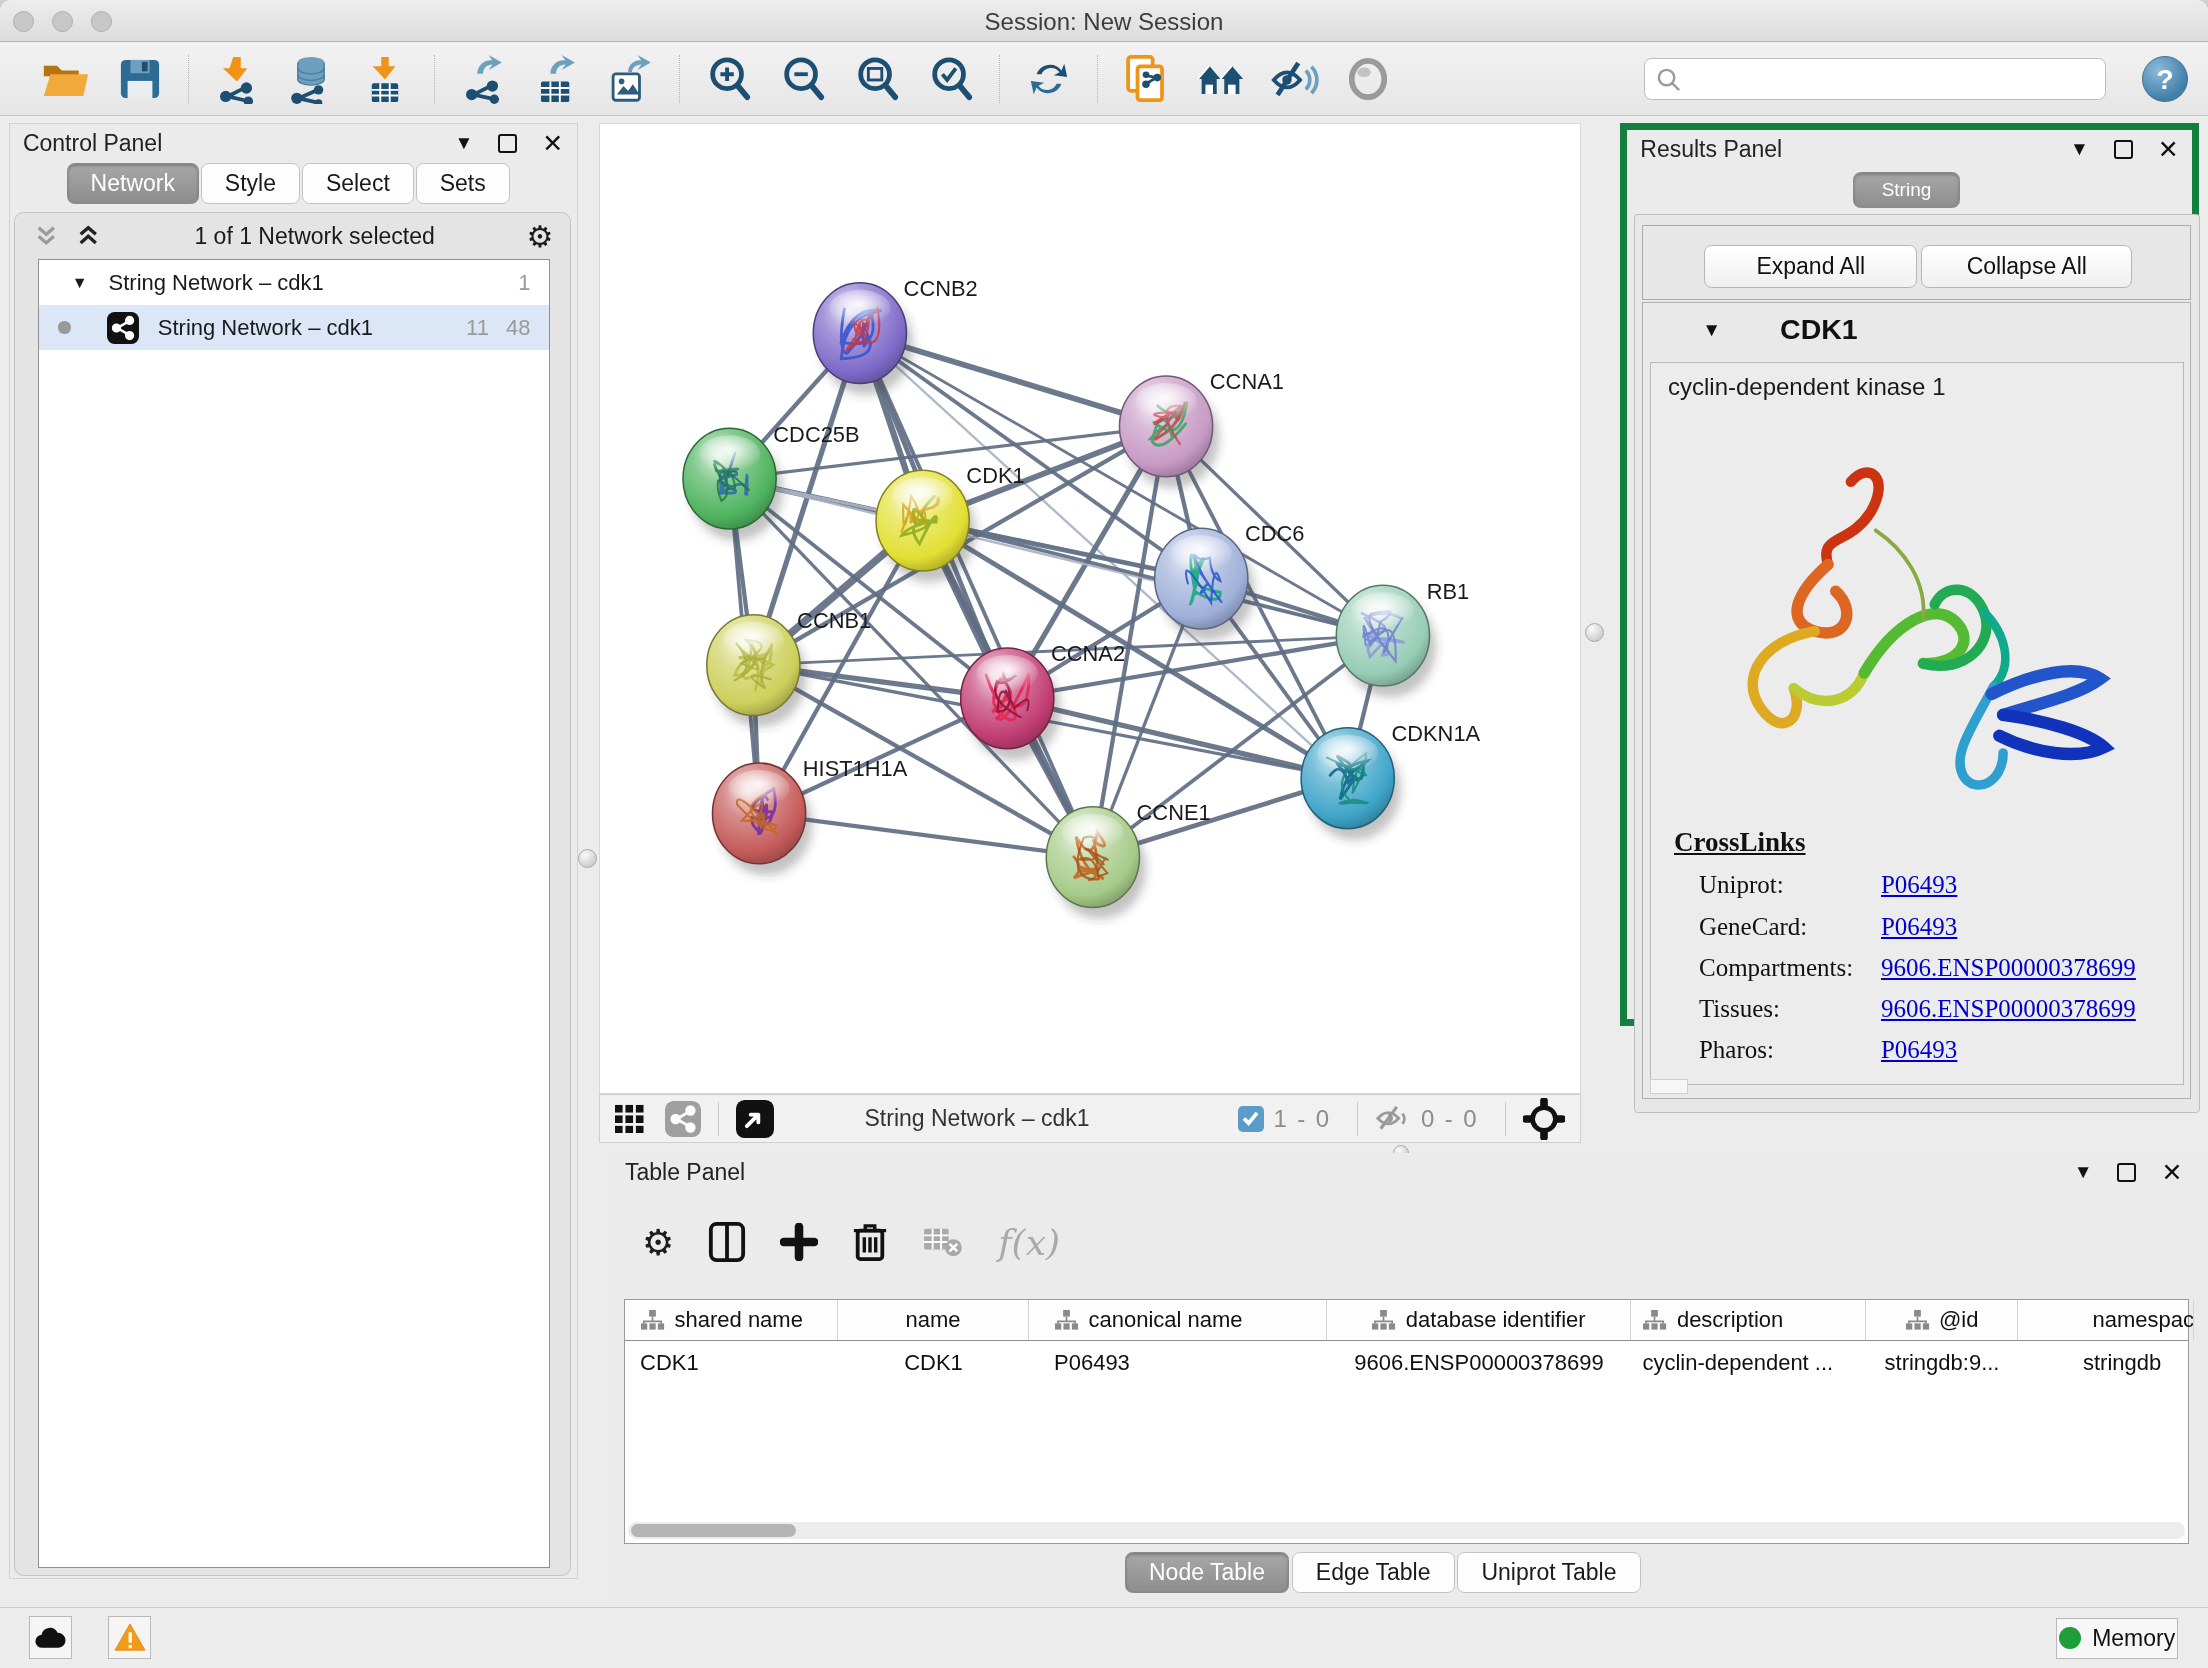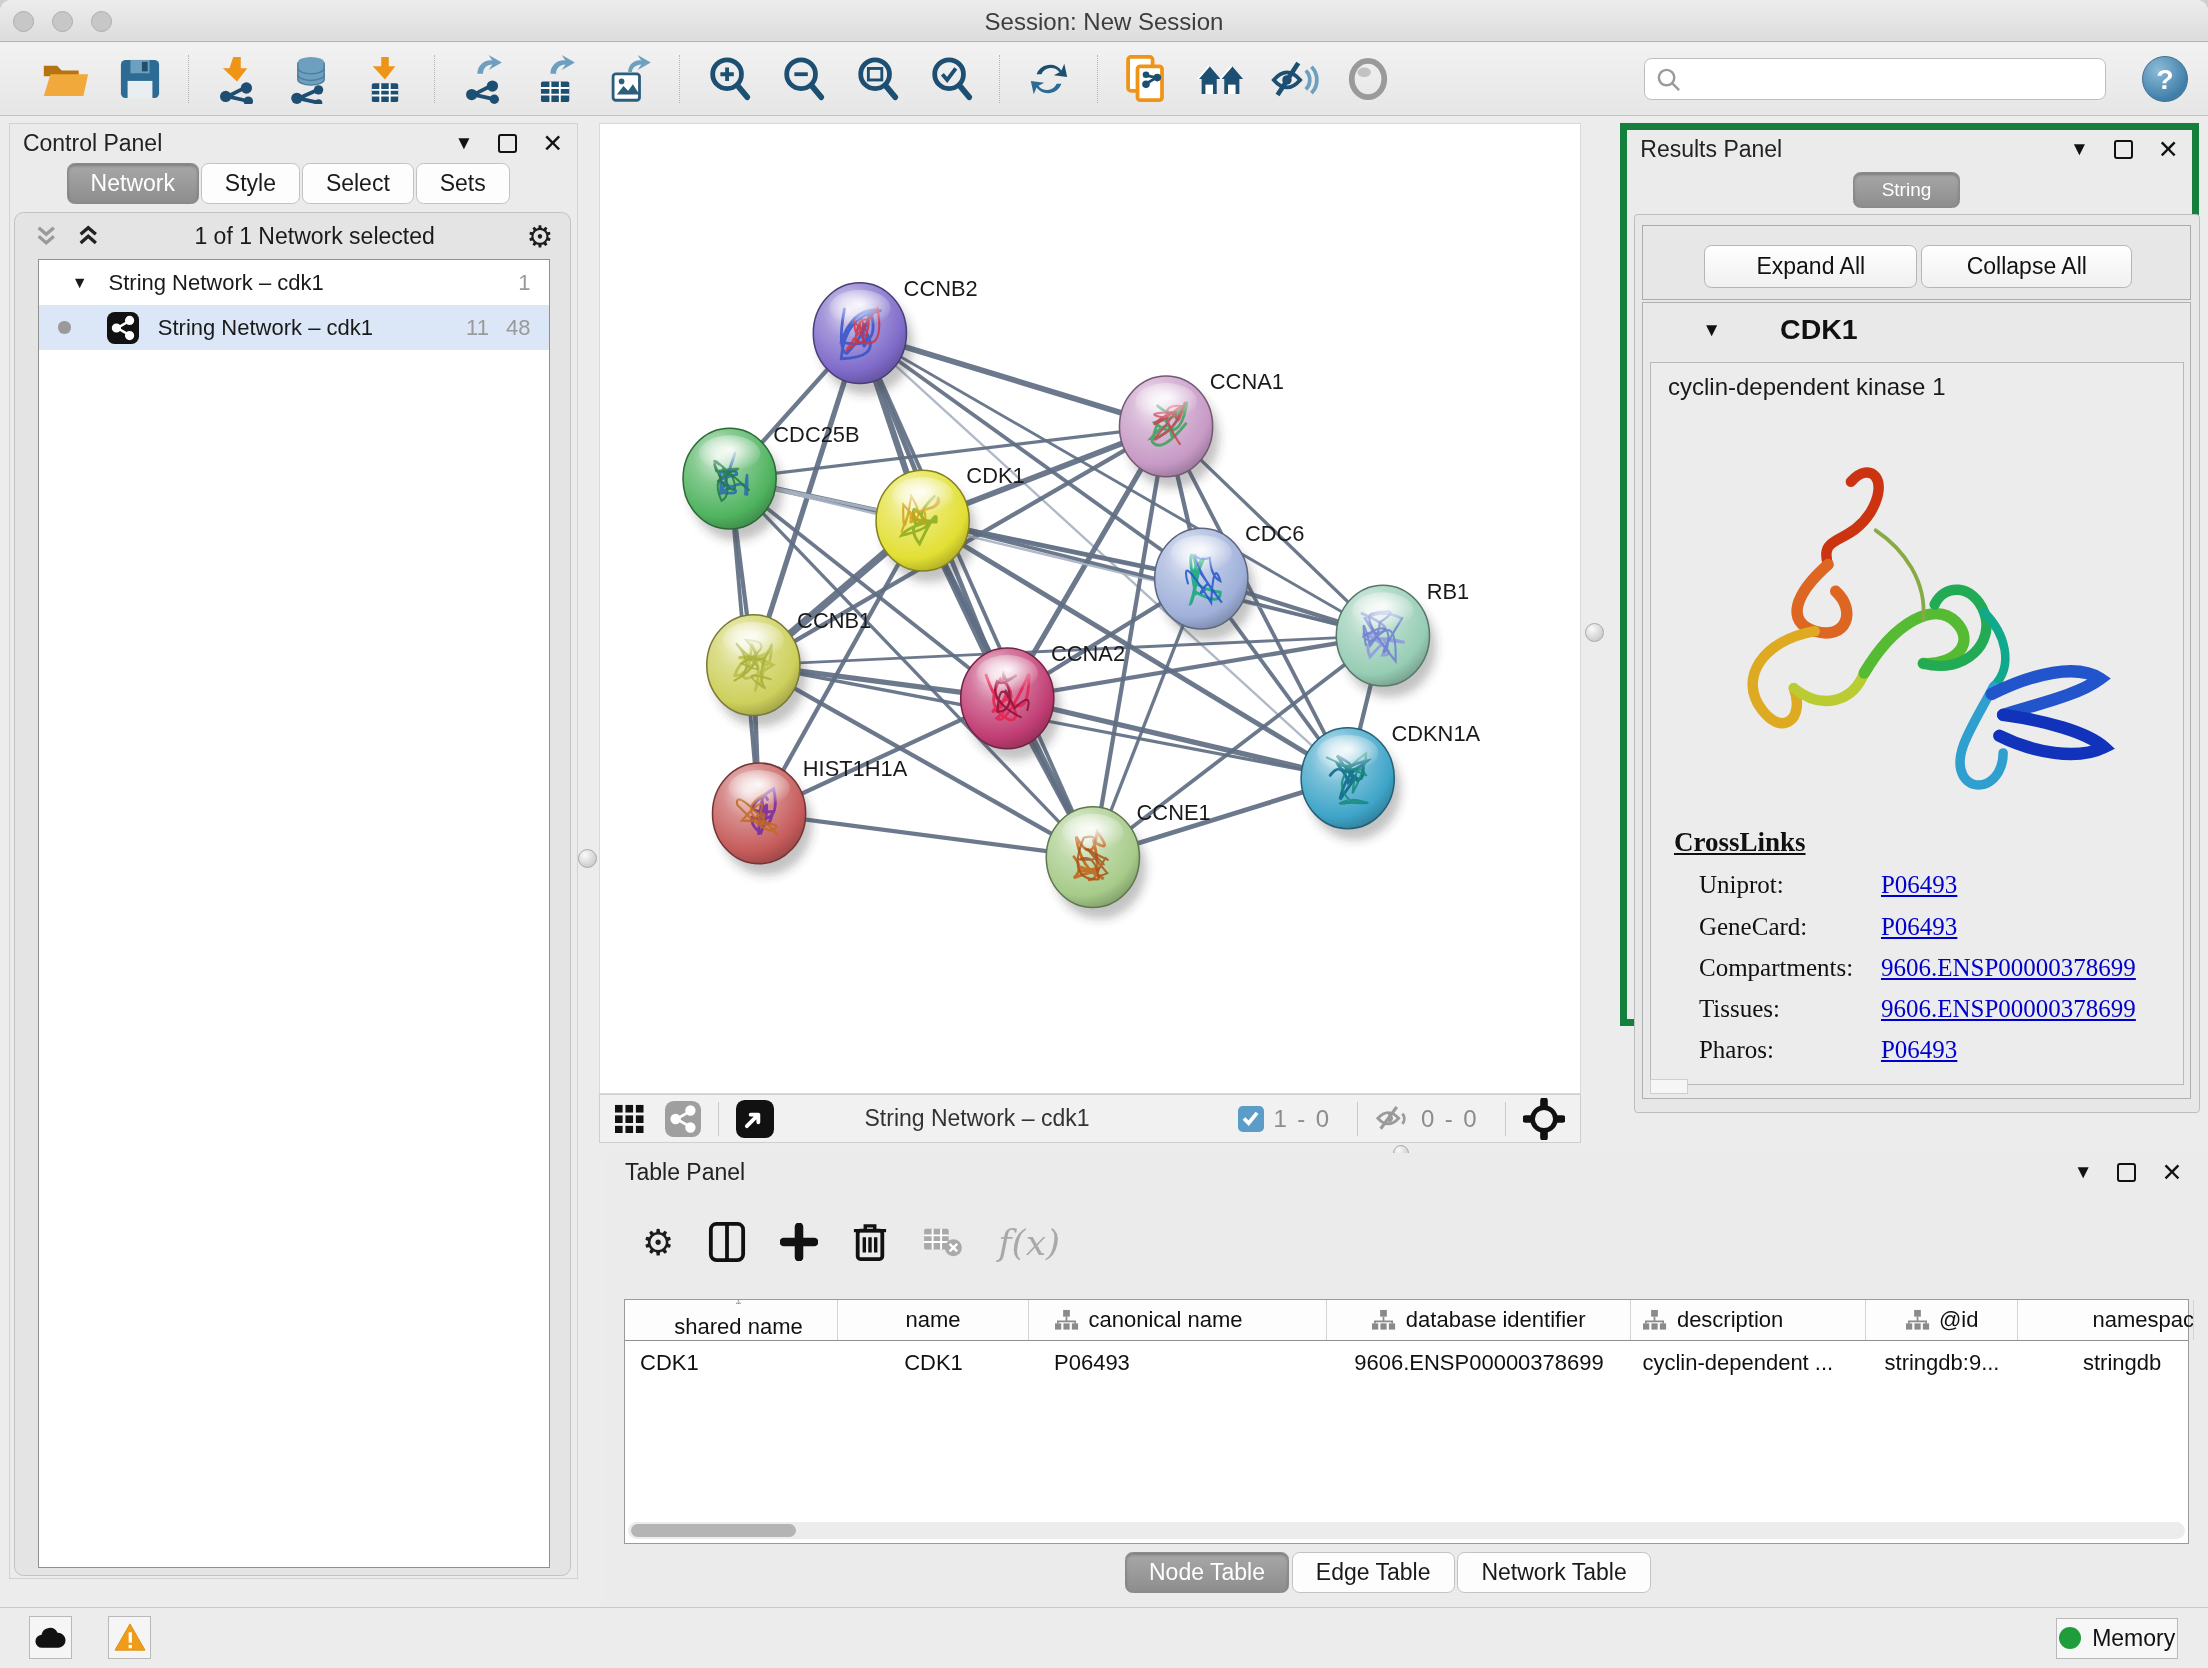--- a/index.html
+++ b/index.html
@@ -714,21 +714,21 @@
           <g stroke="#fff" stroke-width="2">
             <path d="M2 11 h26 M2 18 h26 M11 4 v22 M20 4 v22"></path>
           </g>
           <circle cx="33" cy="24" r="9" fill="#a9a9a9"></circle>
           <path d="M29 20 l8 8 M37 20 l-8 8" stroke="#fff" stroke-width="2.6"></path>
         </svg>
       <span class="fx">f(x)</span>
     </div>
     <div class="tbox">
       <div class="thead" id="thead">
-          <div class="th" style="width: 213px; justify-content: flex-start; padding-left: 15px; flex-direction: column;">
+          <div class="th" style="width: 213px; justify-content: flex-start; padding-left: 15px;">
             <svg width="25" height="23" viewBox="0 0 26 24">
               <g fill="#8a8a8a">
                 <rect x="9.5" y="1" width="7" height="7"></rect>
                 <rect x="1" y="15" width="6.5" height="6.5"></rect>
                 <rect x="9.8" y="15" width="6.5" height="6.5"></rect>
                 <rect x="18.6" y="15" width="6.5" height="6.5"></rect>
               </g>
               <path d="M13 8 v5 M4 15 v-2 h18 v2" stroke="#8a8a8a" stroke-width="1.8" fill="none"></path>
             </svg>
             <span>shared name</span>
@@ -808,21 +808,21 @@
             <div class="td" style="width: 176px; justify-content: flex-start; padding-left: 65px;">stringdb</div>
           </div>
         </div>
       <div class="hscroll">
           <div class="hthumb"></div>
         </div>
     </div>
     <div class="btabs">
       <div class="tab sel">Node Table</div>
       <div class="tab">Edge Table</div>
-      <div class="tab">Network Table</div>
+      <div class="tab">Uniprot Table</div>
     </div>
   </div>
 
   <div class="statusbar">
     <div class="sbtn" style="left:28.5px;">
       <svg width="32" height="25" viewBox="0 0 34 26">
           <path d="M9 24 a7 7 0 0 1 -1 -14 a9 9 0 0 1 17 -2 a7 7 0 0 1 1 16 z" fill="#111"></path>
         </svg>
     </div>
     <div class="sbtn" style="left:108px;">

